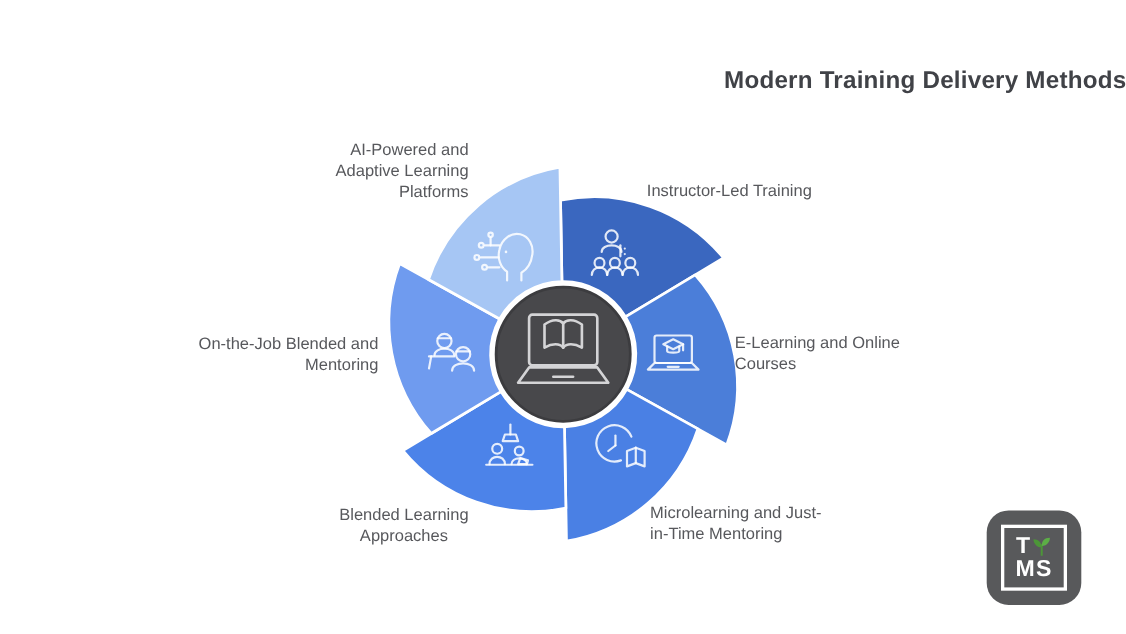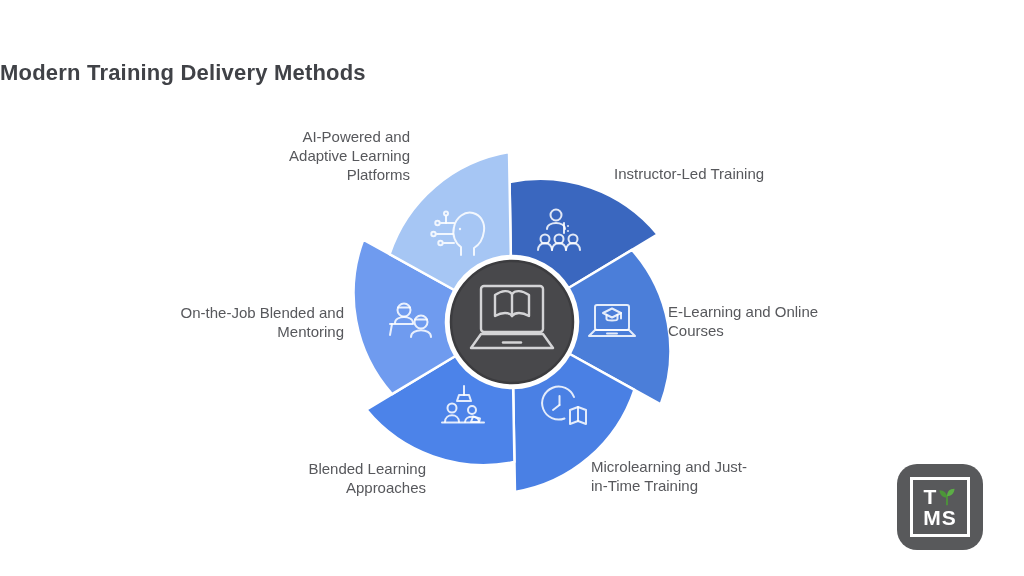--- a/index.html
+++ b/index.html
@@ -1,34 +1,34 @@
 <!DOCTYPE html>
 <html><head>
 <meta charset="utf-8">
 <style>
   html,body{margin:0;padding:0;}
   body{
     width:1024px;height:576px;position:relative;overflow:hidden;
     background:#ffffff;font-family:"Liberation Sans",sans-serif;
   }
   .page-title{
-    position:absolute;left:0;right:0;top:60px;text-align:left;
+    position:absolute;left:0;right:0;top:60px;text-align:right;
     font-size:22px;font-weight:700;color:#404247;letter-spacing:.2px;
   }
   .wheel-svg{position:absolute;left:332px;top:142px;width:360px;height:360px;}
   .seg-label{
     position:absolute;font-size:15px;line-height:19px;color:#57585c;
     white-space:pre-line;
   }
   .lbl-right{text-align:right;}
-  .lbl-ai{right:614px;top:127px;}
-  .lbl-instructor{left:614px;top:164px;}
+  .lbl-ai{right:598px;top:127px;}
+  .lbl-instructor{left:588px;top:164px;}
   .lbl-elearning{left:668px;top:302px;}
   .lbl-micro{left:591px;top:457px;}
-  .lbl-blended{right:598px;top:459px;}
+  .lbl-blended{right:598px;top:459px;text-align:center;}
   .lbl-onthejob{right:680px;top:303px;}
   .brand-logo{
     position:absolute;left:897px;top:464px;width:86px;height:86px;
     border-radius:20px;display:flex;align-items:center;justify-content:center;
   }
   .logo-inner{
     width:54px;height:54px;border:3px solid #ffffff;
     display:flex;flex-direction:column;align-items:center;justify-content:center;
     gap:0;
   }
@@ -132,21 +132,21 @@
   </g>
 </svg>
 
 <div class="seg-label lbl-right lbl-ai">AI-Powered and
 Adaptive Learning
 Platforms</div>
 <div class="seg-label lbl-instructor">Instructor-Led Training</div>
 <div class="seg-label lbl-elearning">E-Learning and Online
 Courses</div>
 <div class="seg-label lbl-micro">Microlearning and Just-
-in-Time Training</div>
+in-Time Mentoring</div>
 <div class="seg-label lbl-right lbl-blended">Blended Learning
 Approaches</div>
 <div class="seg-label lbl-right lbl-onthejob">On-the-Job Blended and
 Mentoring</div>
 
 <div class="brand-logo" style="background: rgb(88, 89, 91);">
   <div class="logo-inner">
     <div class="logo-row">
       <span class="logo-letter">T</span>
       <svg class="sprout" viewBox="-12 -12 24 26" xmlns="http://www.w3.org/2000/svg">

